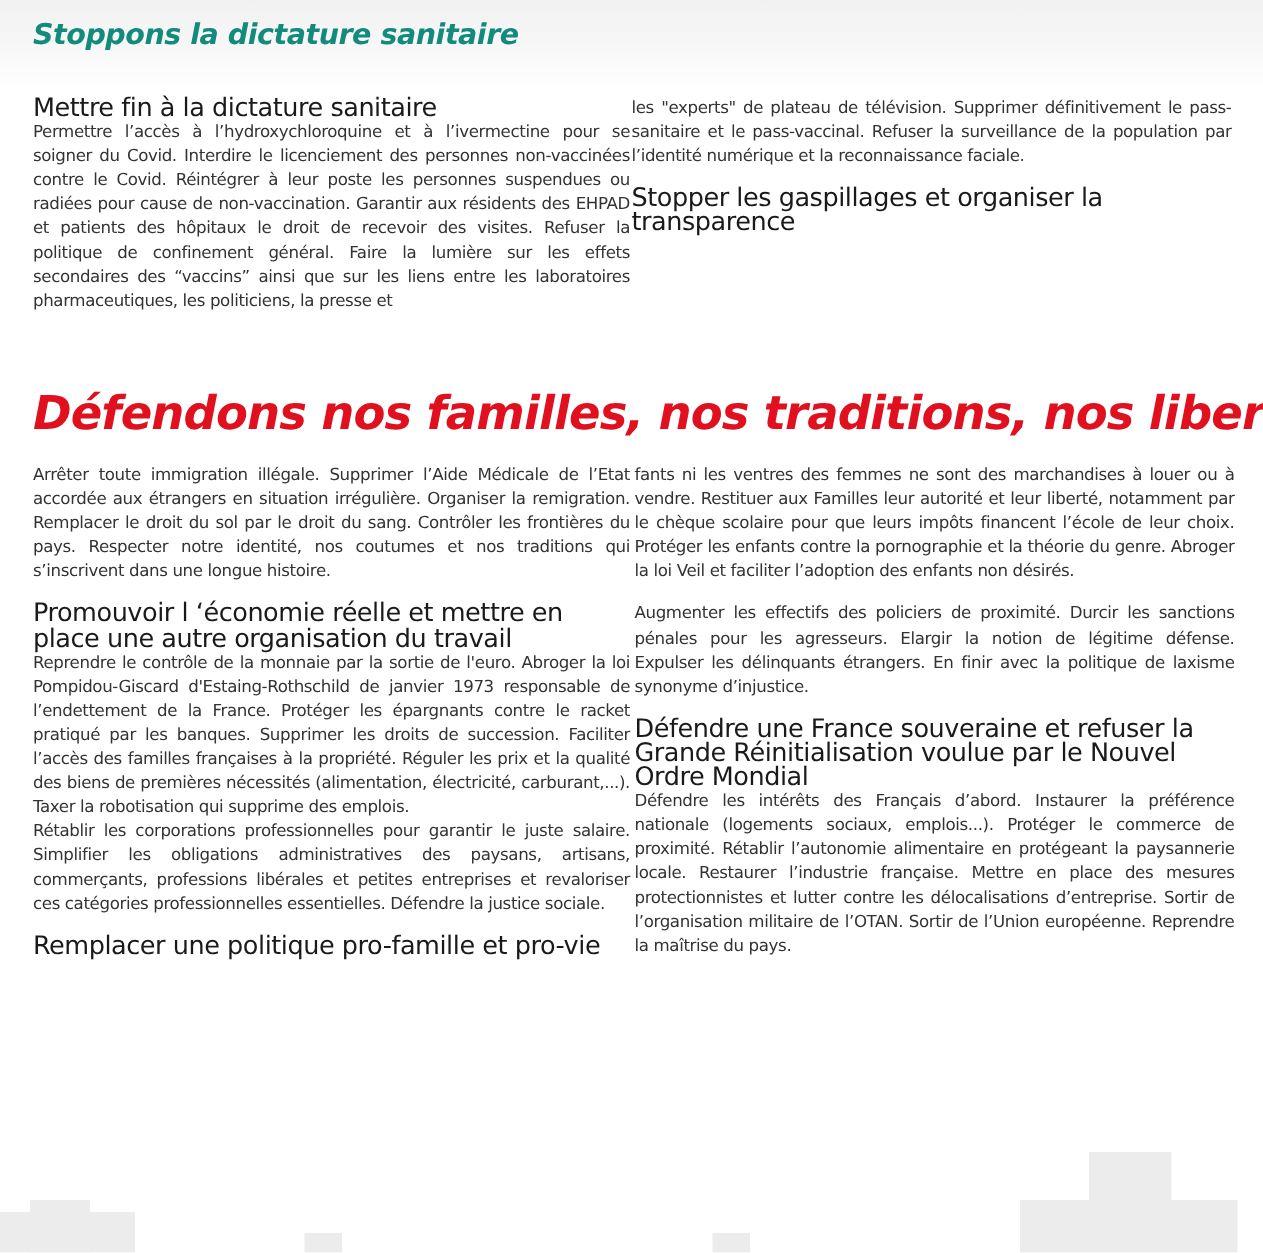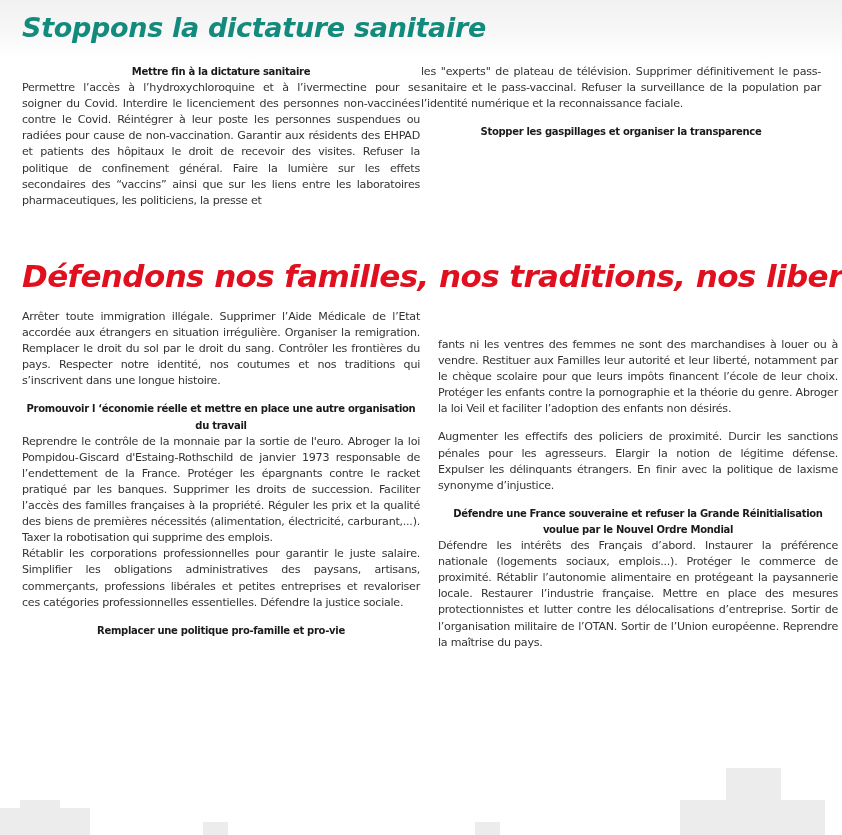--- a/index.html
+++ b/index.html
@@ -30,21 +30,21 @@
       left: 22px;
       margin: 0;
       font-family: "DejaVu Sans", sans-serif;
       font-weight: bold;
       font-style: italic;
       letter-spacing: -0.3px;
       white-space: nowrap;
     }
     .title-green {
       top: 12px;
-      font-size: 27px;
+      font-size: 19px;
       color: #128a7c;
       font-style: italic;
     }
     .title-red {
       top: 258px;
       font-size: 31px;
       color: #e0101f;
       letter-spacing: -0.6px;
     }
     .col {
@@ -53,25 +53,25 @@
       font-size: 11.1px;
       line-height: 16.1px;
       text-align: justify;
       letter-spacing: -0.25px;
     }
     .col p {
       margin: 0;
     }
     .col h3 {
       margin: 0;
-      font-size: 10px;
+      font-size: 17px;
       line-height: 16.1px;
-      font-weight: bold;
+      font-weight: normal;
       color: #1a1a1a;
-      text-align: center;
+      text-align: left;
       letter-spacing: -0.3px;
     }
     .col .gap {
       height: 12px;
     }
     .inline-bold {
       font-weight: bold;
       color: #1a1a1a;
     }
   </style>
@@ -107,21 +107,21 @@
 <div class="col" style="left:22px;top:309px;width:398px;">
   <p>Arrêter toute immigration illégale. Supprimer l’Aide Médicale de l’Etat accordée aux étrangers en situation irrégulière. Organiser la remigration. Remplacer le droit du sol par le droit du sang. Contrôler les frontières du pays. Respecter notre identité, nos coutumes et nos traditions qui s’inscrivent dans une longue histoire.</p>
   <div class="gap"></div>
   <h3>Promouvoir l ‘économie réelle et mettre en place une autre organisation du travail</h3>
   <p>Reprendre le contrôle de la monnaie par la sortie de l'euro. Abroger la loi Pompidou-Giscard d'Estaing-Rothschild de janvier 1973 responsable de l’endettement de la France. Protéger les épargnants contre le racket pratiqué par les banques. Supprimer les droits de succession. Faciliter l’accès des familles françaises à la propriété. Réguler les prix et la qualité des biens de premières nécessités (alimentation, électricité, carburant,...). Taxer la robotisation qui supprime des emplois.</p>
   <p>Rétablir les corporations professionnelles pour garantir le juste salaire. Simplifier les obligations administratives des paysans, artisans, commerçants, professions libérales et petites entreprises et revaloriser ces catégories professionnelles essentielles. Défendre la justice sociale.</p>
   <div class="gap"></div>
   <h3>Remplacer une politique pro-famille et pro-vie</h3>
 </div>
 
-<div class="col" style="left:438px;top:309px;width:400px;margin-top:28px;">
+<div class="col" style="left:423px;top:309px;width:400px;">
   <p>fants ni les ventres des femmes ne sont des marchandises à louer ou à vendre. Restituer aux Familles leur autorité et leur liberté, notamment par le chèque scolaire pour que leurs impôts financent l’école de leur choix. Protéger les enfants contre la pornographie et la théorie du genre. Abroger la loi Veil et faciliter l’adoption des enfants non désirés.</p>
   <div class="gap"></div>
   <p>Augmenter les effectifs des policiers de proximité. Durcir les sanctions pénales pour les agresseurs. Elargir la notion de légitime défense. Expulser les délinquants étrangers. En finir avec la politique de laxisme synonyme d’injustice.</p>
   <div class="gap"></div>
   <h3>Défendre une France souveraine et refuser la Grande Réinitialisation voulue par le Nouvel Ordre Mondial</h3>
   <p>Défendre les intérêts des Français d’abord. Instaurer la préférence nationale (logements sociaux, emplois...). Protéger le commerce de proximité. Rétablir l’autonomie alimentaire en protégeant la paysannerie locale. Restaurer l’industrie française. Mettre en place des mesures protectionnistes et lutter contre les délocalisations d’entreprise. Sortir de l’organisation militaire de l’OTAN. Sortir de l’Union européenne. Reprendre la maîtrise du pays.</p>
   <div class="gap"></div>
 </div>
 
 </body></html>

